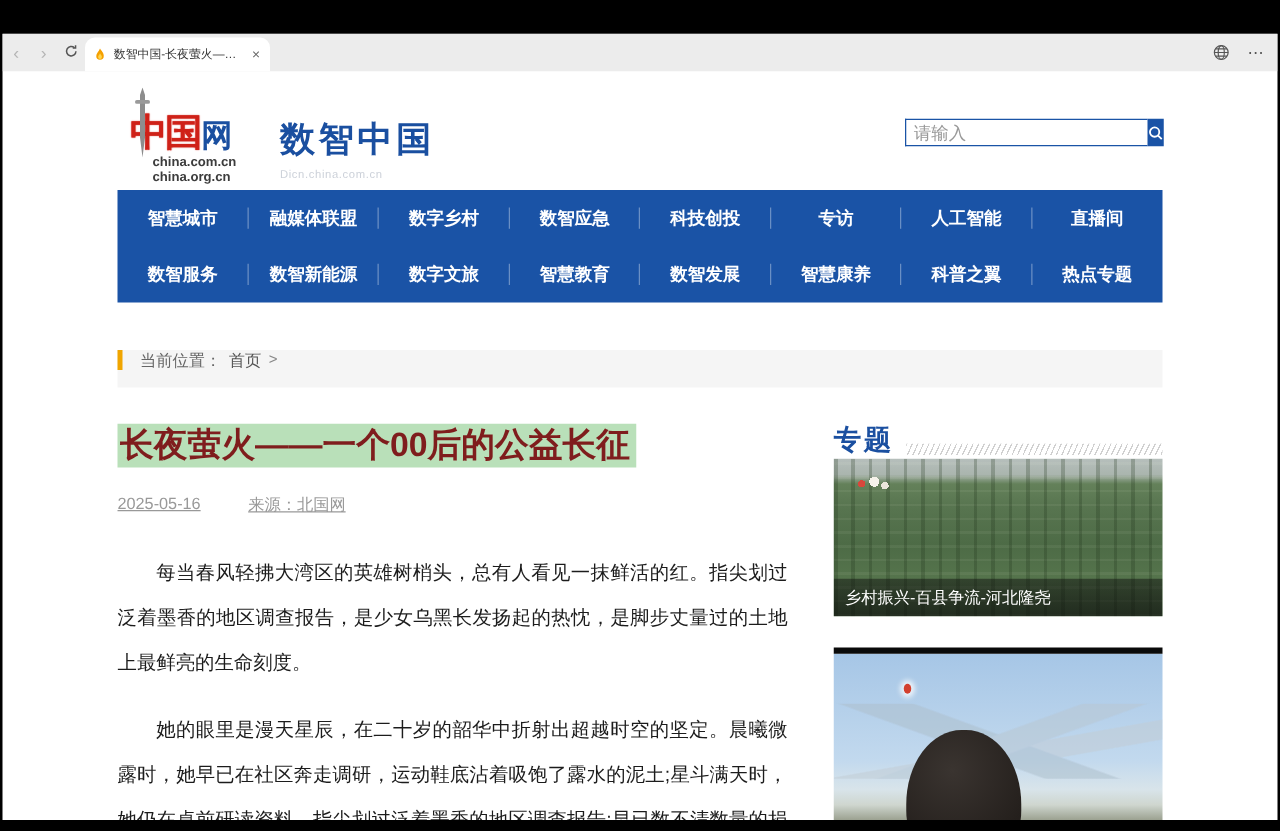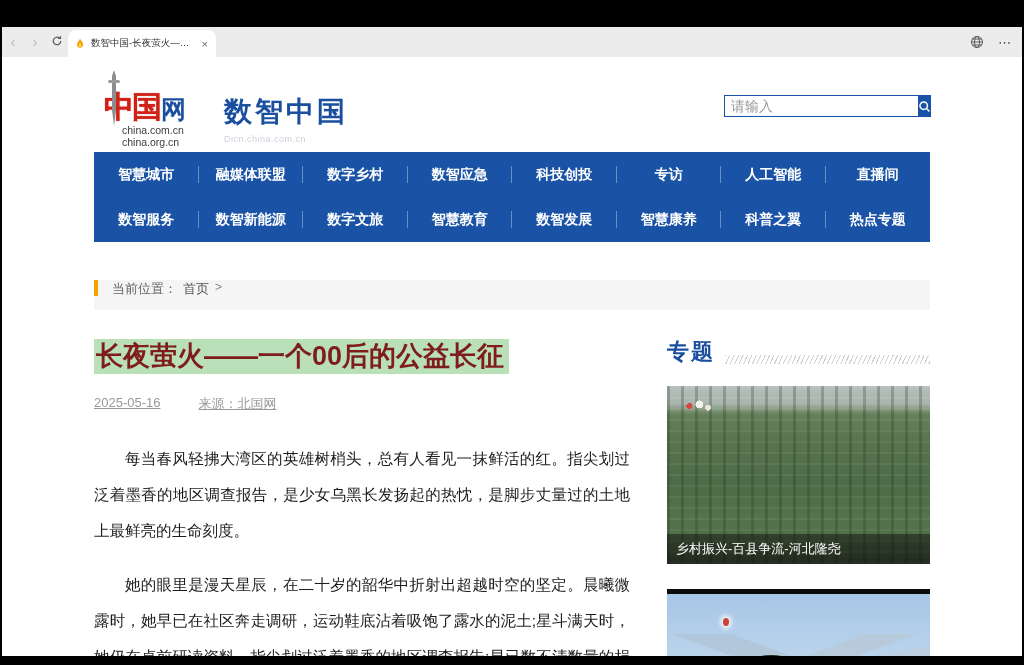--- a/index.html
+++ b/index.html
@@ -29,21 +29,21 @@
   .page { width:836px; margin:0 auto; }
 
   
   .site-header { display:flex; align-items:center; padding-top:13px; height:95px; position:relative; }
   .logo { display:flex; flex-direction:column; width:118px; }
   .logo-art { display:flex; align-items:flex-end; height:48px; position:relative; padding-left:10px; }
   .sword { position:absolute; left:14px; top:-4px; width:12px; height:56px; }
   .logo-cn { font-size:30px; font-weight:bold; color:#cf2118; letter-spacing:-2px; line-height:1;
     text-shadow:0 0 1px #cf2118; }
   .logo-net { font-size:25px; font-weight:bold; color:#1a4fa0; line-height:1; margin-left:1px; }
-  .logo-domains { margin-top:2px; margin-left:28px; font-size:10.5px; color:#3c3c3c; line-height:12px; }
+  .logo-domains { margin-top:2px; margin-left:28px; font-size:10.5px; color:#3c3c3c; line-height:12px;font-weight:bold; }
   .brand { margin-left:12px; margin-top:14px; }
   .brand-name { font-size:28px; font-weight:bold; color:#1a4fa0; letter-spacing:3px; }
   .brand-domain { font-size:9px; color:#ccd1d9; margin-top:3px; letter-spacing:.5px; }
   .search { position:absolute; right:0; top:38px; display:flex; width:206px; height:22px; }
   .search-input { flex:1; border:1px solid #1a53a6; border-right:none; font-size:14px;
     padding:0 6px; color:#333; outline:none; }
   .search-input::placeholder { color:#999; }
   .search-btn { width:29px; height:22px; background:#1a53a6; border:none; display:flex;
     align-items:center; justify-content:center; cursor:pointer; }
 
@@ -72,21 +72,21 @@
   .para { font-size:15.5px; color:#1c1c1c; line-height:36px; text-indent:2em;
     text-align:justify; margin-bottom:18px; }
 
   
   .sidebar { width:263px; margin-left:37px; }
   .sb-head { display:flex; align-items:flex-end; }
   .sb-title { font-size:22px; font-weight:bold; color:#1a4fa0; letter-spacing:2px; }
   .sb-hatch { flex:1; height:9px; margin-left:10px; margin-bottom:3px;
     background:repeating-linear-gradient(115deg,#d0d0d0 0 1px,transparent 1px 4px); }
   .sb-card { position:relative; width:263px; overflow:hidden; cursor:pointer; }
-  .card1 { height:178px; margin-top:19px;
+  .card1 { height:126px; 
     background:linear-gradient(#b6bfbc 0%,#aab5ae 10%,#64815a 16%,#587550 30%,#4d6b46 55%,#55744c 75%,#486341 100%); }
   .field-rows { position:absolute; inset:0;
     background:repeating-linear-gradient(90deg,rgba(30,50,25,.25) 0 3px,transparent 3px 14px),
                repeating-linear-gradient(0deg,rgba(255,255,230,.06) 0 2px,transparent 2px 11px); }
   .card1 .mark { position:absolute; left:12px; top:12px; width:34px; height:16px;
     background:radial-gradient(circle at 30% 50%,#d8473c 0 3px,transparent 3px),
                radial-gradient(circle at 60% 40%,#f5f2ea 0 4px,transparent 4px),
                radial-gradient(circle at 85% 60%,#e9e4da 0 3px,transparent 3px);
     filter:blur(.4px); }
   .caption { position:absolute; left:0; right:0; bottom:0; height:30px;

